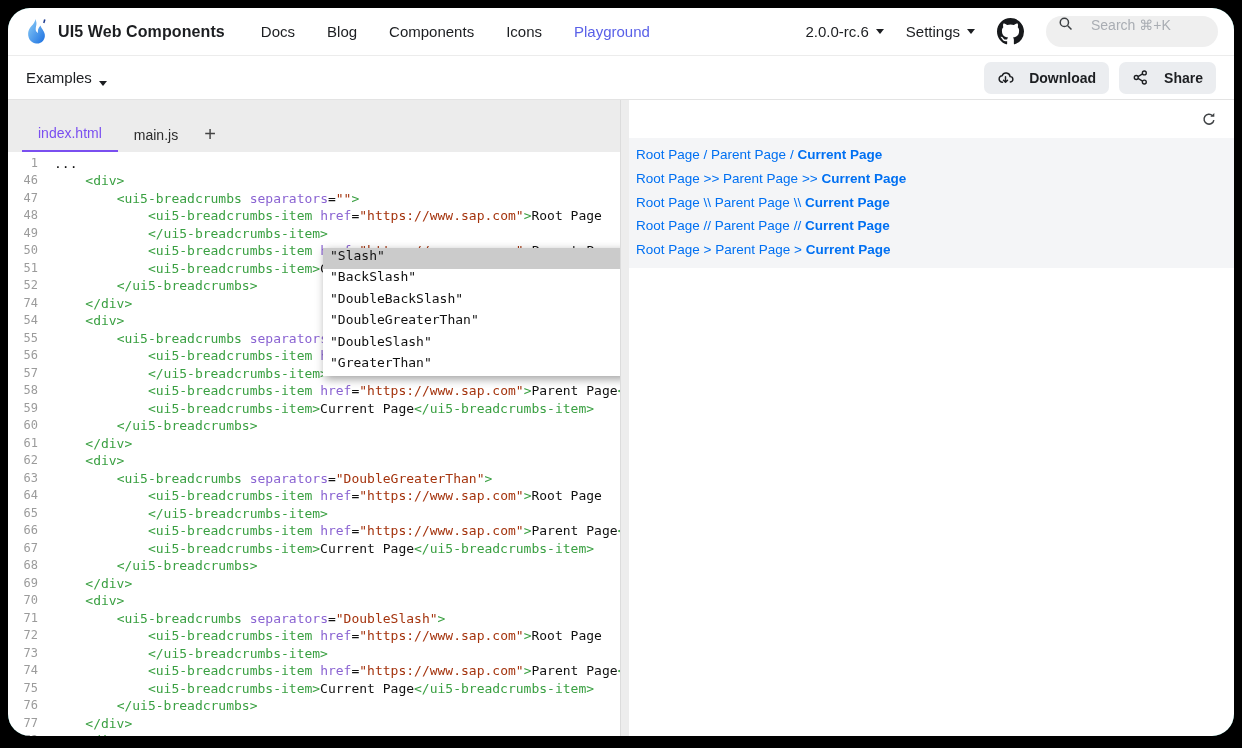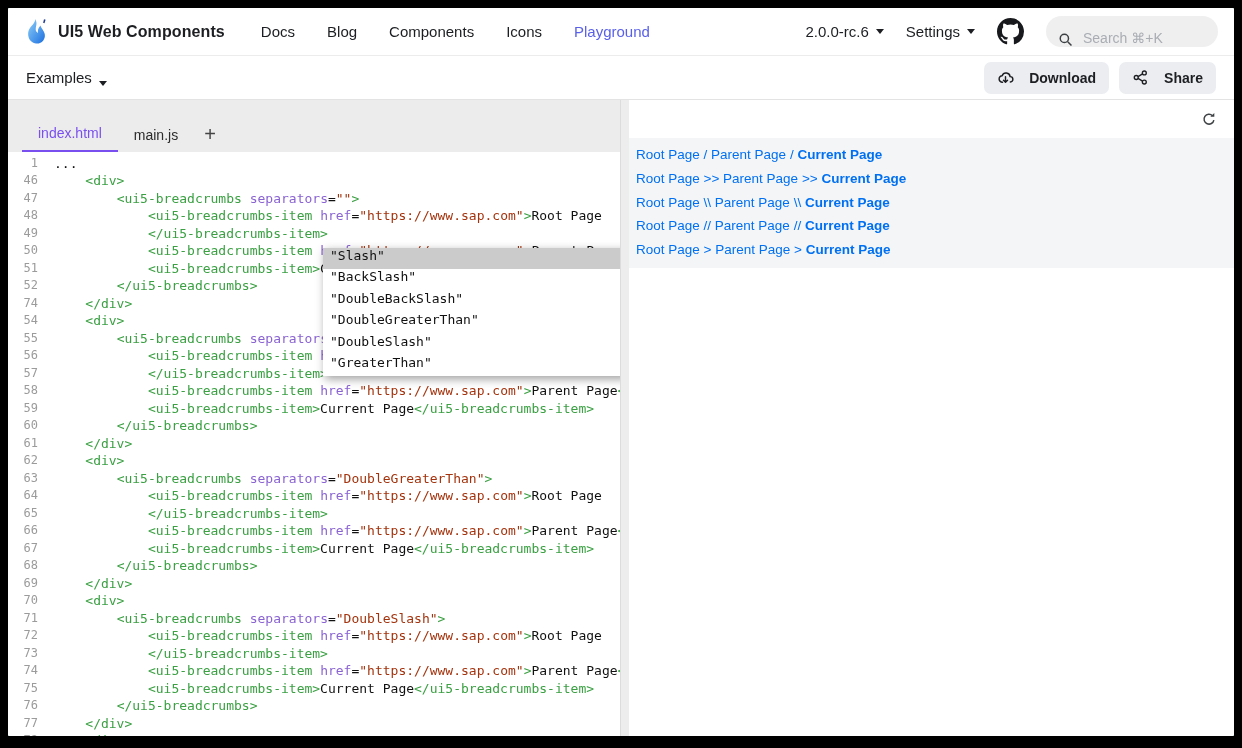--- a/index.html
+++ b/index.html
@@ -1,32 +1,32 @@
 <!DOCTYPE html>
 <html style="--accent-nav: #5a61e8; --accent-tab: #7a4ff0; --link-blue: #0070f2; --syn-tag: #3aa042; --syn-attr: #8a63d2; --syn-str: #a4330d; --sel-bg: #cbcbcb;"><head>
 <meta charset="utf-8">
 <style>
   html,body{margin:0;padding:0;width:1242px;height:748px;background:#000;
     font-family:"Liberation Sans",sans-serif;-webkit-font-smoothing:antialiased;}
   #frame{position:absolute;left:8px;top:8px;right:8px;bottom:12px;background:#0f766e;
-    border-radius:1px;overflow:hidden;}
+    border-radius:22px;overflow:hidden;}
   
   #header{height:48px;display:flex;align-items:center;padding:0 16px;background:#fff;
     border-bottom:1px solid #ececec;box-sizing:border-box;}
   .brand{display:flex;align-items:center;gap:8px;cursor:pointer;}
   .brand-title{font-size:16px;font-weight:700;color:#1c1e21;letter-spacing:.1px;}
   #nav{display:flex;align-items:center;gap:32px;margin-left:36px;}
   .nav-link{font-size:15px;color:#1c1e21;text-decoration:none;cursor:pointer;}
   .nav-link.active{color:var(--accent-nav);}
   #header-right{margin-left:auto;display:flex;align-items:center;gap:22px;}
   .hdr-drop{font-size:15px;color:#1c1e21;display:flex;align-items:center;cursor:pointer;}
   .caret{display:inline-block;width:0;height:0;border-left:4.5px solid transparent;
     border-right:4.5px solid transparent;border-top:5px solid #1c1e21;margin-left:7px;}
-  .search-pill{display:flex;align-items:flex-end;background:#efefef;border-radius:16px;
-    height:31px;width:172px;padding:0 12px;box-sizing:border-box;gap:8px;}
+  .search-pill{display:flex;align-items:flex-start;background:#efefef;border-radius:16px;
+    height:31px;width:172px;padding:0 12px;box-sizing:border-box;gap:16px;}
   .search-pill input{border:none;outline:none;background:transparent;font-size:14px;
     color:#333;width:110px;font-family:"Liberation Sans",sans-serif;}
   .search-pill input::placeholder{color:#a9adb3;}
   
   #examples-bar{height:44px;display:flex;align-items:center;padding:0 18px;background:#fff;
     border-bottom:1px solid #e3e3e3;box-sizing:border-box;box-shadow:0 1px 2px rgba(0,0,0,.04);}
   .examples-drop{font-size:15px;color:#1c1e21;display:flex;align-items:flex-end;cursor:pointer;}
   #bar-right{margin-left:auto;display:flex;align-items:center;gap:10px;}
   .tool-btn{display:flex;align-items:center;gap:15px;background:#ebedf0;border:none;
     border-radius:7px;height:32px;padding:0 13px;font-size:14px;font-weight:600;

